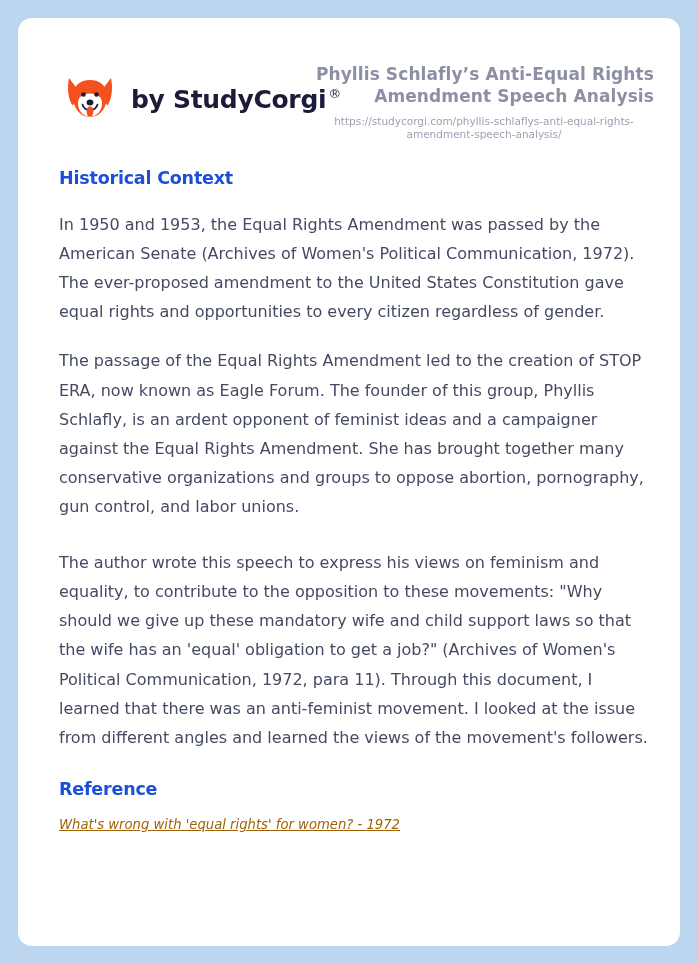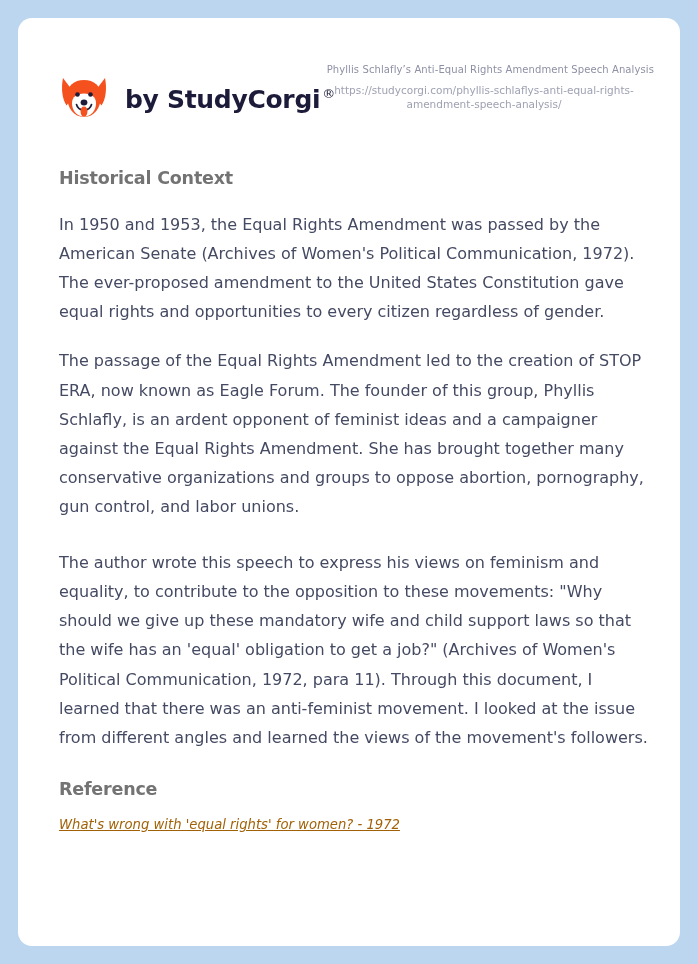--- a/index.html
+++ b/index.html
@@ -25,21 +25,21 @@
   }
   .doc-header {
     position: absolute;
     left: 0;
     top: 0;
     width: 100%;
     height: 128px;
   }
   .brand {
     position: absolute;
-    left: 39px;
+    left: 45px;
     top: 54px;
     display: flex;
     align-items: center;
     justify-content: flex-end;
   }
   .brand-logo {
     width: 54px;
     height: 54px;
     flex: none;
   }
@@ -61,22 +61,22 @@
     color: #1c1b3a;
   }
   .header-meta {
     position: absolute;
     right: 26px;
     top: 46px;
     width: 340px;
     text-align: right;
   }
   .header-title {
-    font-size: 10px;
-    font-weight: 400;
+    font-size: 17px;
+    font-weight: 700;
     color: #8d90a4;
     line-height: 1.28;
     letter-spacing: 0.1px;
   }
   .header-url {
     margin-top: 7px;
     font-size: 10.5px;
     font-weight: 400;
     color: #9ea1b2;
     line-height: 1.32;
@@ -85,21 +85,21 @@
   }
   .doc-body {
     position: absolute;
     left: 41px;
     top: 150px;
     width: 590px;
   }
   .section-heading {
     font-size: 17.5px;
     font-weight: 700;
-    color: #737373;
+    color: #1d4ed8;
     margin: 0 0 22px 0;
     letter-spacing: -0.2px;
   }
   .section + .section {
     margin-top: 27px;
   }
   .para {
     font-size: 16px;
     line-height: 1.82;
     color: #454a63;

